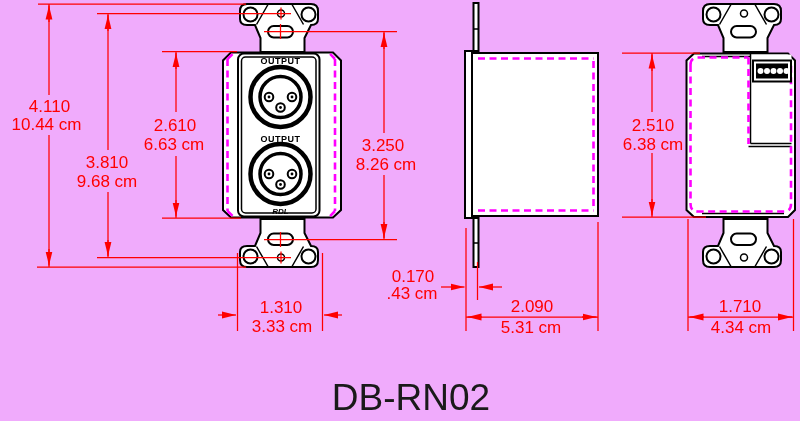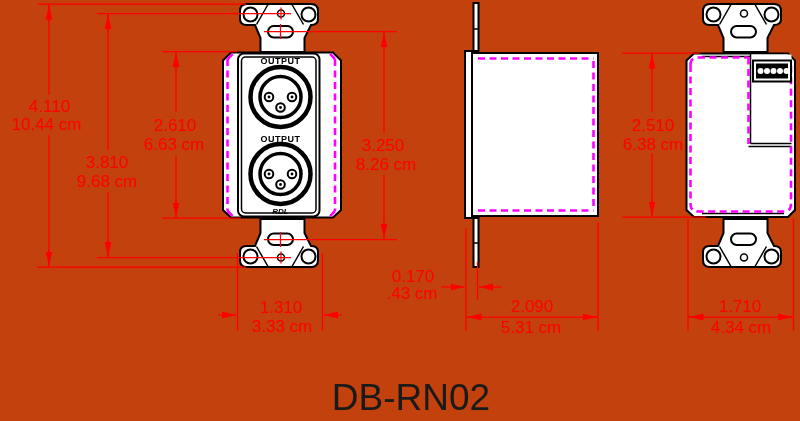--- a/index.html
+++ b/index.html
@@ -1,16 +1,16 @@
 <!DOCTYPE html>
 <html><head>
 <meta charset="utf-8">
 <style>
   html,body{margin:0;padding:0;background:#ffffff;}
-  #stage{position:relative;width:800px;height:421px;background:#c2410c;overflow:hidden;
+  #stage{position:relative;width:800px;height:421px;background:#f0abfc;overflow:hidden;
          font-family:"Liberation Sans", sans-serif;}
   svg{position:absolute;inset:0;}
   text{font-family:"Liberation Sans", sans-serif;}
   .dim{fill:#ff0000;font-size:17px;}
   .dim.mid{text-anchor:middle;}
   .outline{fill:#ffffff;stroke:#000000;stroke-width:2;}
   .thin{fill:none;stroke:#000000;stroke-width:1.5;}
   .gasket{fill:none;stroke:#ff00ff;stroke-width:2.6;stroke-dasharray:7 4.5;}
   .red{stroke:#ff0000;stroke-width:1.25;fill:none;}
   .blk-label{fill:#000000;font-weight:bold;}

